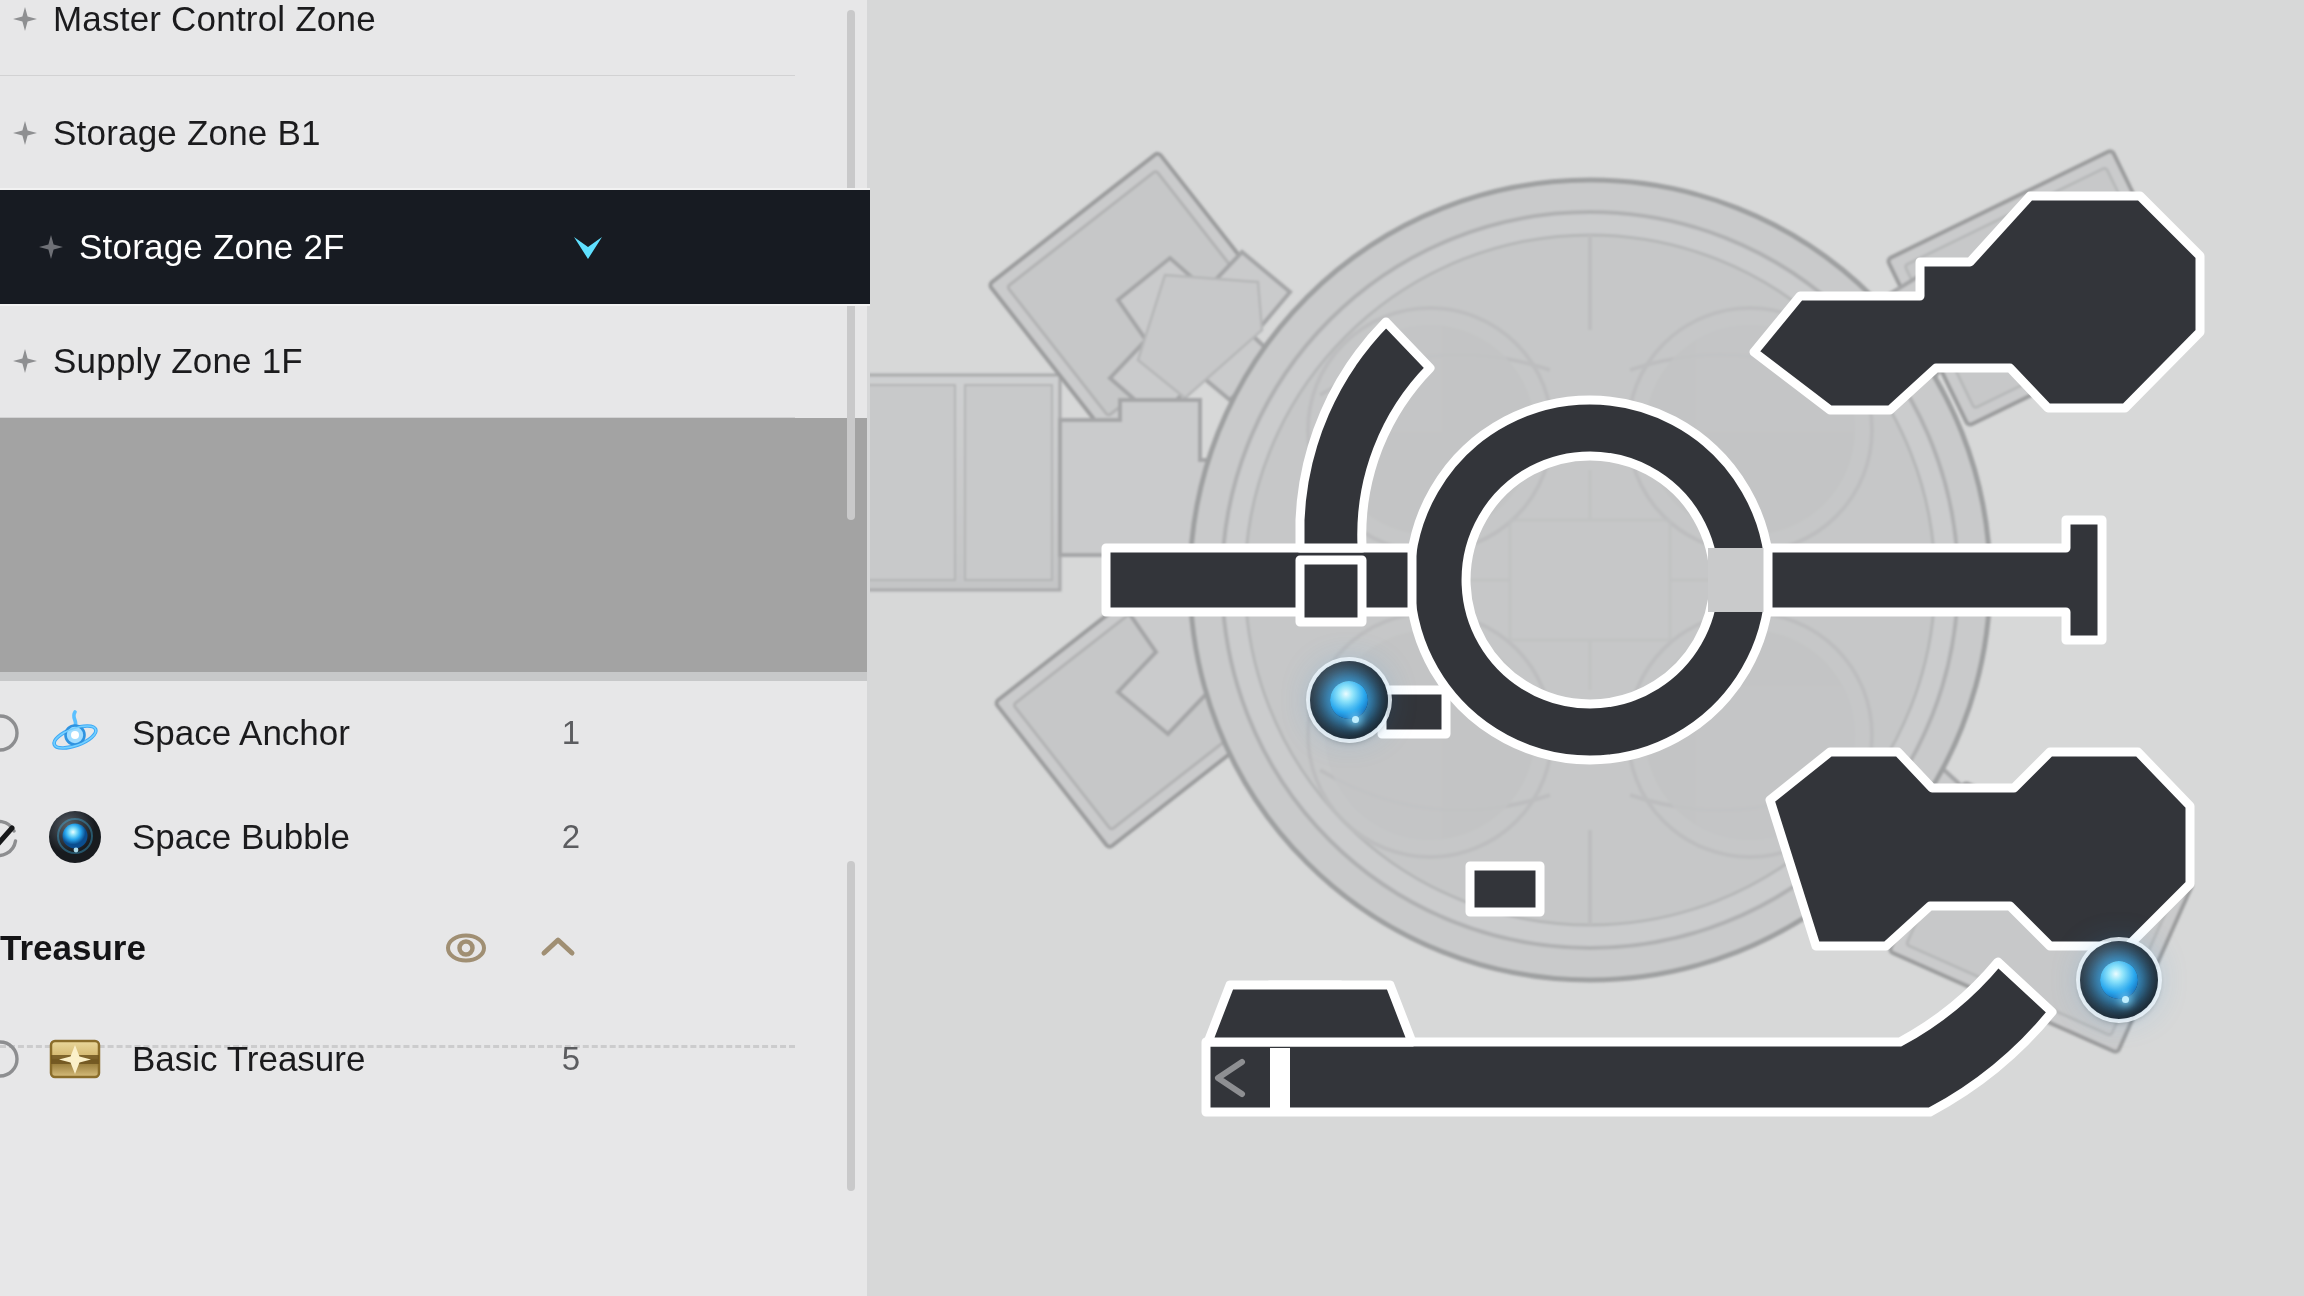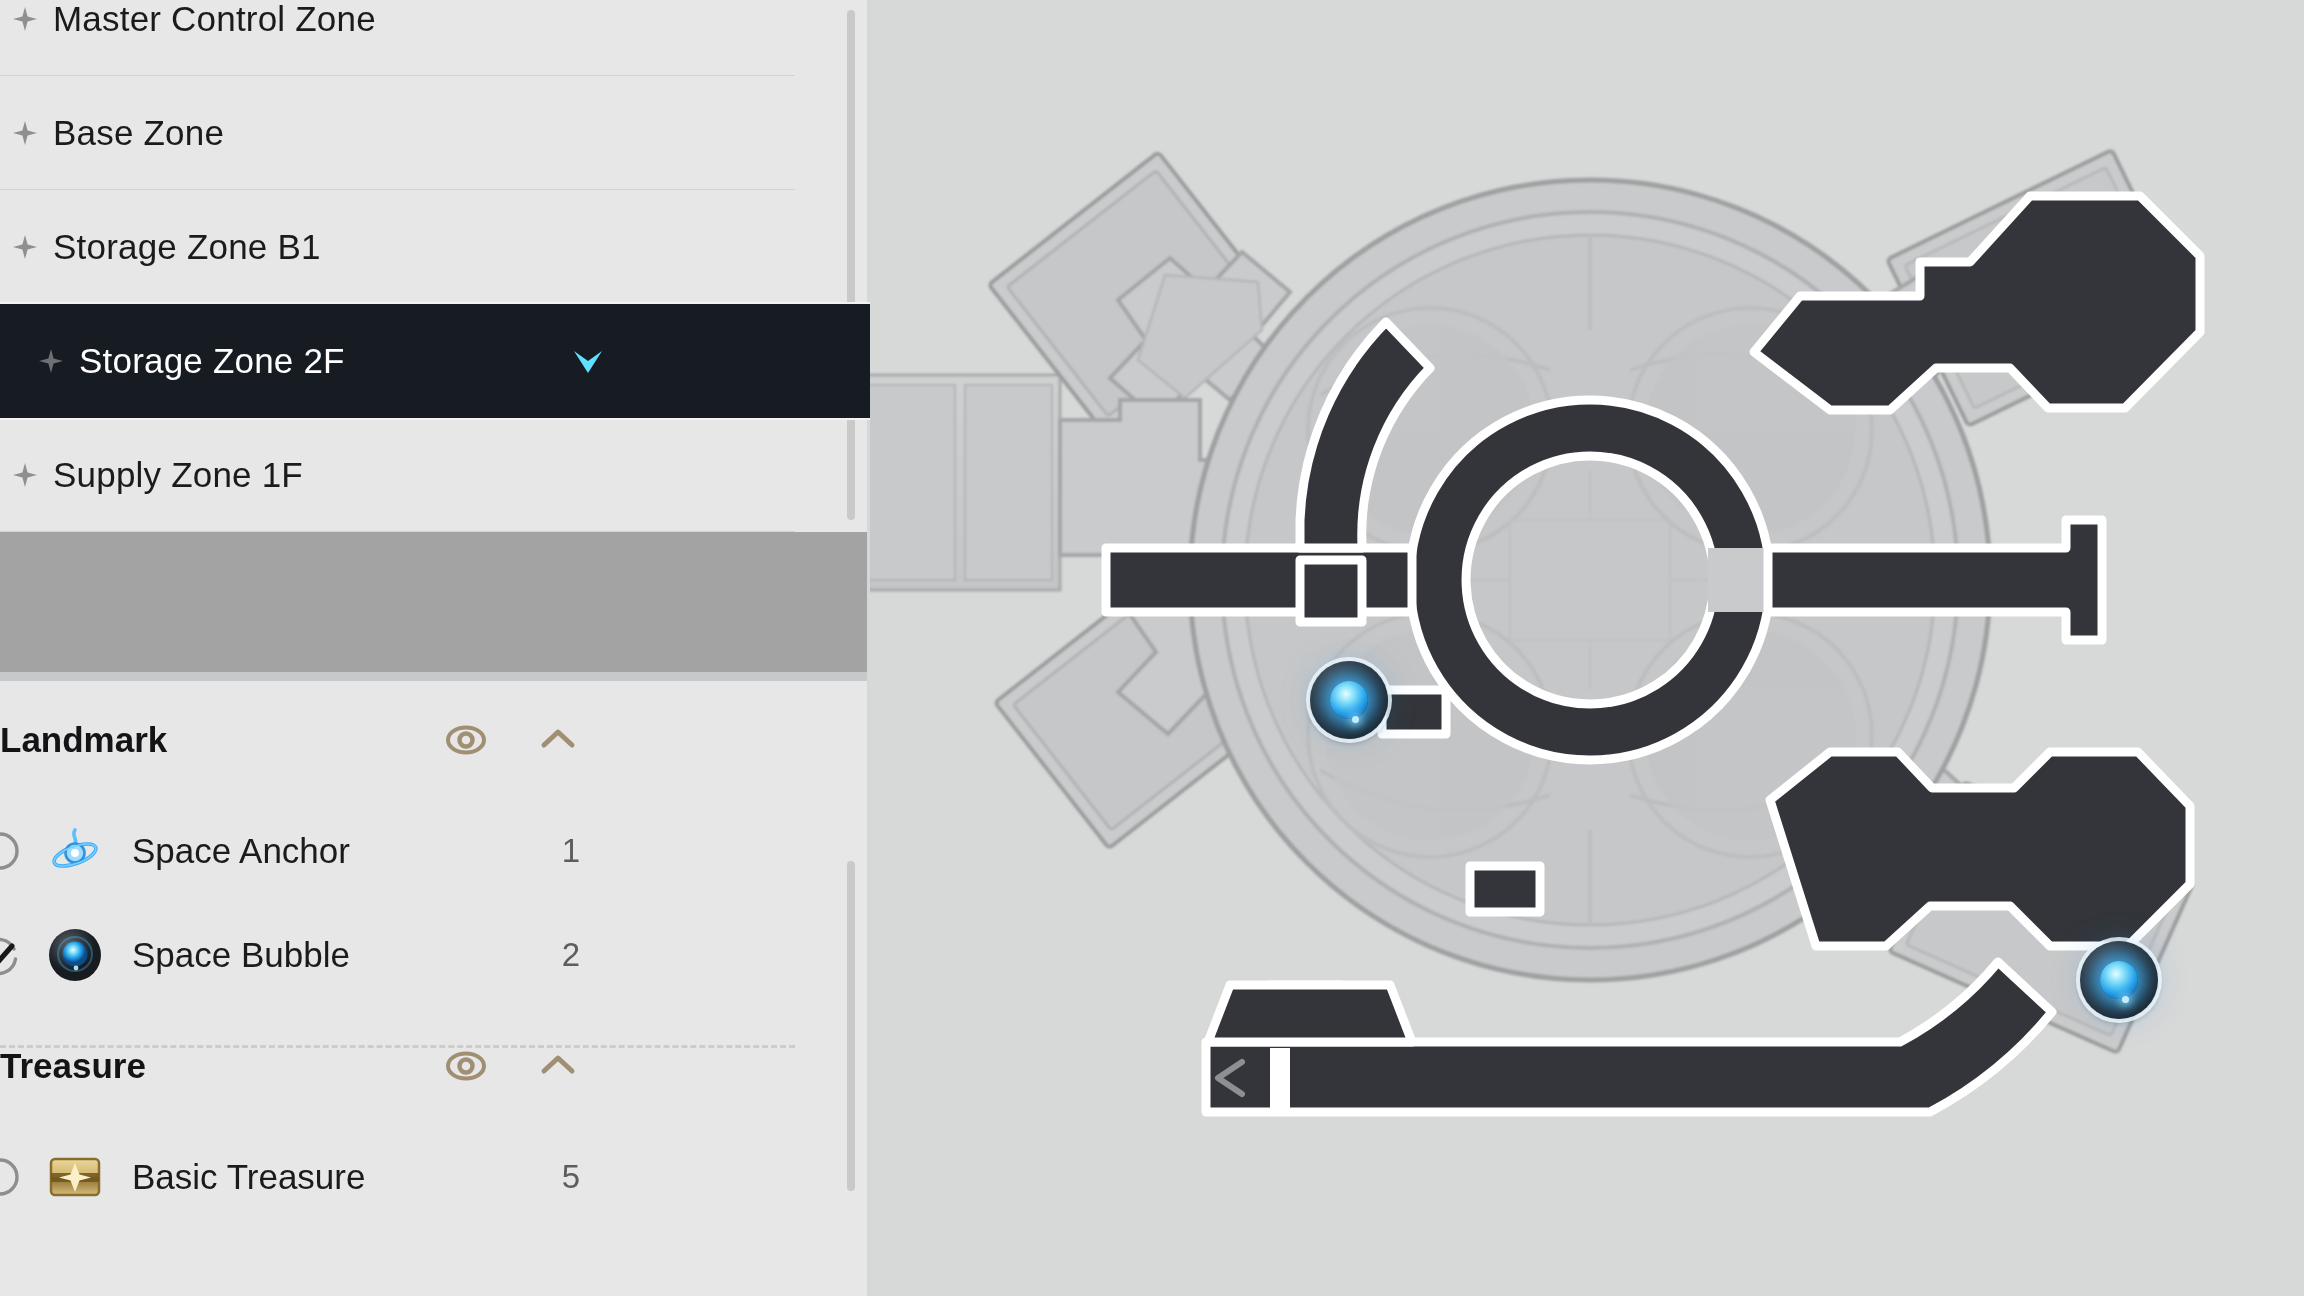--- a/index.html
+++ b/index.html
@@ -265,28 +265,20 @@
             </svg>
           </span>
           <span class="zone-label">Master Control Zone</span>
         </div>
         <div class="zone-row">
           <span class="zone-star">
             <svg width="26" height="26" viewBox="0 0 26 26">
               <path d="M13 1 L15.6 10.4 L25 13 L15.6 15.6 L13 25 L10.4 15.6 L1 13 L10.4 10.4 Z" fill="#8e8f91"></path>
             </svg>
           </span>
-          <span class="zone-label">Base Zone</span>
-        </div>
-        <div class="zone-row">
-          <span class="zone-star">
-            <svg width="26" height="26" viewBox="0 0 26 26">
-              <path d="M13 1 L15.6 10.4 L25 13 L15.6 15.6 L13 25 L10.4 15.6 L1 13 L10.4 10.4 Z" fill="#8e8f91"></path>
-            </svg>
-          </span>
           <span class="zone-label">Storage Zone B1</span>
         </div>
         <div class="zone-row selected">
           <span class="zone-star">
             <svg width="26" height="26" viewBox="0 0 26 26">
               <path d="M13 1 L15.6 10.4 L25 13 L15.6 15.6 L13 25 L10.4 15.6 L1 13 L10.4 10.4 Z" fill="#6e7076"></path>
             </svg>
           </span>
           <span class="zone-label">Storage Zone 2F</span>
           <span class="zone-marker">
@@ -309,32 +301,20 @@
       <div id="zone-scroll-thumb"></div>
     </div>
 
     <div id="panel-divider"></div>
 
     <div id="filter-list">
       <div id="dash-divider"></div>
       <div id="filter-scroll-track">
         <div id="filter-scroll-thumb"></div>
       </div>
-    <div class="section-head">
-          <span class="section-title">Landmark</span>
-          <span class="section-actions">
-            <svg class="sec-icon" width="44" height="44" viewBox="0 0 44 44">
-              <ellipse cx="22" cy="22" rx="18" ry="12.5" fill="none" stroke="#a08f73" stroke-width="4"></ellipse>
-              <circle cx="22" cy="22" r="6.5" fill="none" stroke="#a08f73" stroke-width="4.5"></circle>
-            </svg>
-            <svg class="sec-icon" width="44" height="44" viewBox="0 0 44 44">
-              <path d="M8 27 L22 14 L36 27" fill="none" stroke="#a08f73" stroke-width="5" stroke-linecap="round" stroke-linejoin="round"></path>
-            </svg>
-          </span>
-        </div>
         <div class="filter-row">
           <span class="fr-check">
             <svg width="44" height="44" viewBox="0 0 44 44">
               <circle cx="22" cy="22" r="17" fill="none" stroke="#8d8e90" stroke-width="3.4"></circle>
             </svg>
           </span>
           <span class="fr-icon">
             <svg width="56" height="56" viewBox="0 0 56 56">
               <ellipse cx="28" cy="32" rx="22" ry="8.5" transform="rotate(-20 28 32)" fill="none" stroke="#3fa9f5" stroke-width="3.6"></ellipse>
               <path d="M28 7 C24 13 31 16 28 21 C25 26 31 29 28 34" fill="none" stroke="#5bc0ff" stroke-width="3.6" stroke-linecap="round"></path>

